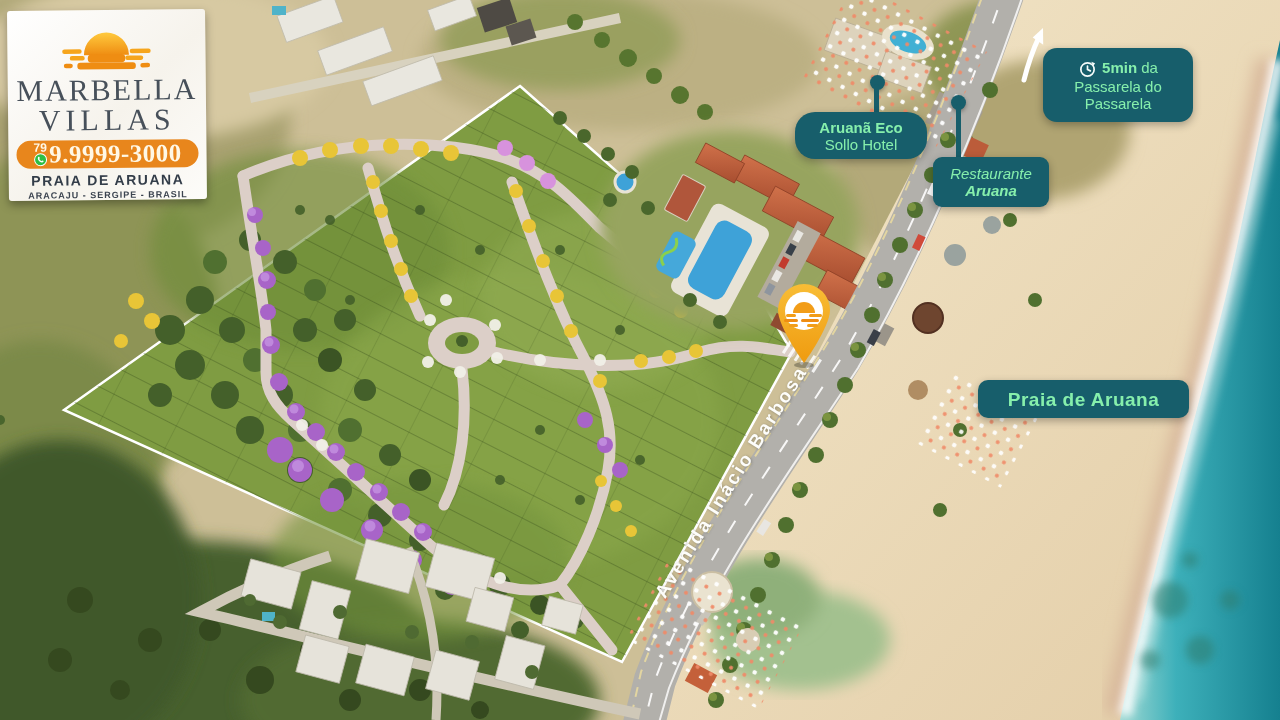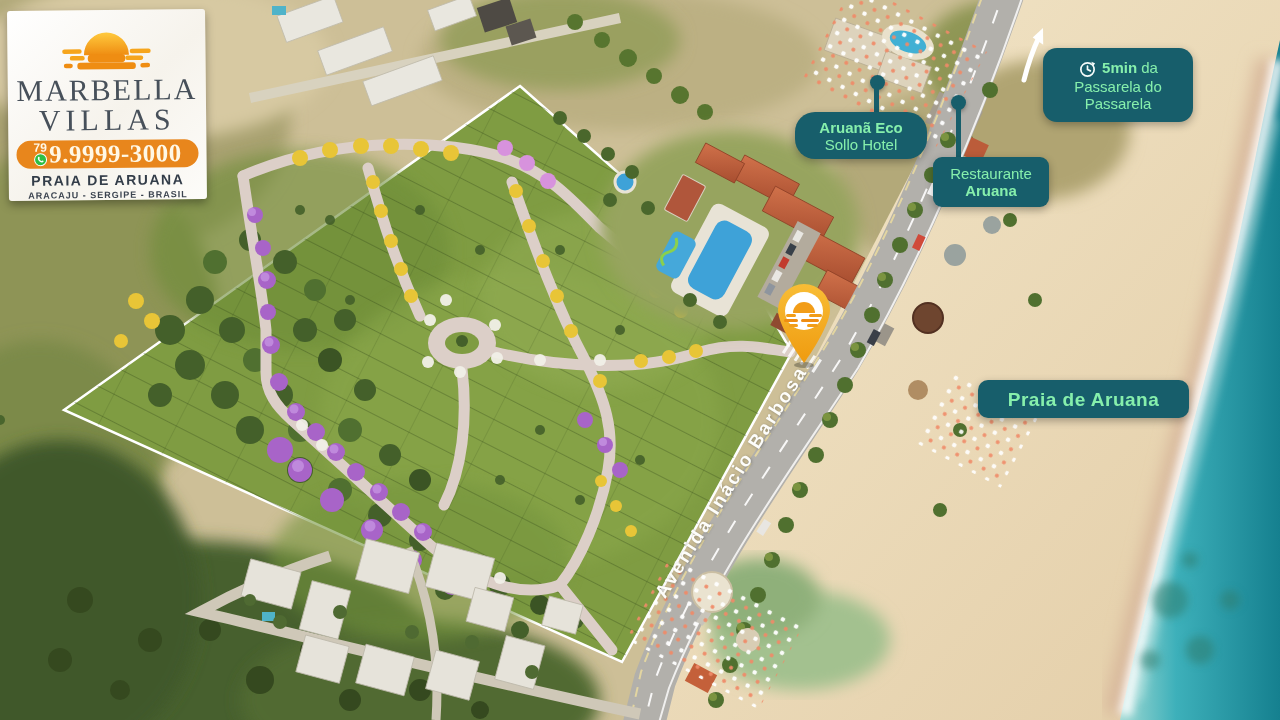--- a/index.html
+++ b/index.html
@@ -23,21 +23,21 @@
   .phone-num{font-family:"Liberation Serif",serif;font-size:25px;font-weight:bold;
     color:#fff8e6;letter-spacing:.5px;}
   .logo-loc{font-size:14px;font-weight:bold;color:#333d49;letter-spacing:1.5px;margin-top:4px;}
   .logo-region{font-size:9px;font-weight:bold;color:#3c4450;letter-spacing:1px;margin-top:2px;}
 
   
   .callout{position:absolute;background:#175e6b;color:#86efac;border-radius:9px;
     box-shadow:0 3px 8px rgba(0,0,0,.3);display:flex;flex-direction:column;
     align-items:center;justify-content:center;text-align:center;}
   .co-hotel{left:795px;top:112px;width:132px;height:47px;border-radius:20px;}
-  .co-rest{left:933px;top:157px;width:116px;height:50px;}
+  .co-rest{left:933px;top:157px;width:116px;height:50px;font-style:italic;}
   .co-time{left:1043px;top:48px;width:150px;height:74px;border-radius:14px;}
   .co-beach{left:978px;top:380px;width:211px;height:38px;border-radius:10px;}
   .co-line{font-size:15px;line-height:17px;font-weight:400;}
   .co-bold{font-weight:bold;}
   .co-row{display:flex;align-items:center;gap:5px;font-size:15px;line-height:18px;}
   .co-beach .co-line{font-size:19px;font-weight:600;letter-spacing:.5px;}
   .stem{position:absolute;width:5px;background:#175e6b;border-radius:2px;}
   .dot{position:absolute;width:15px;height:15px;border-radius:50%;background:#175e6b;
     box-shadow:0 2px 4px rgba(0,0,0,.35);}
 

